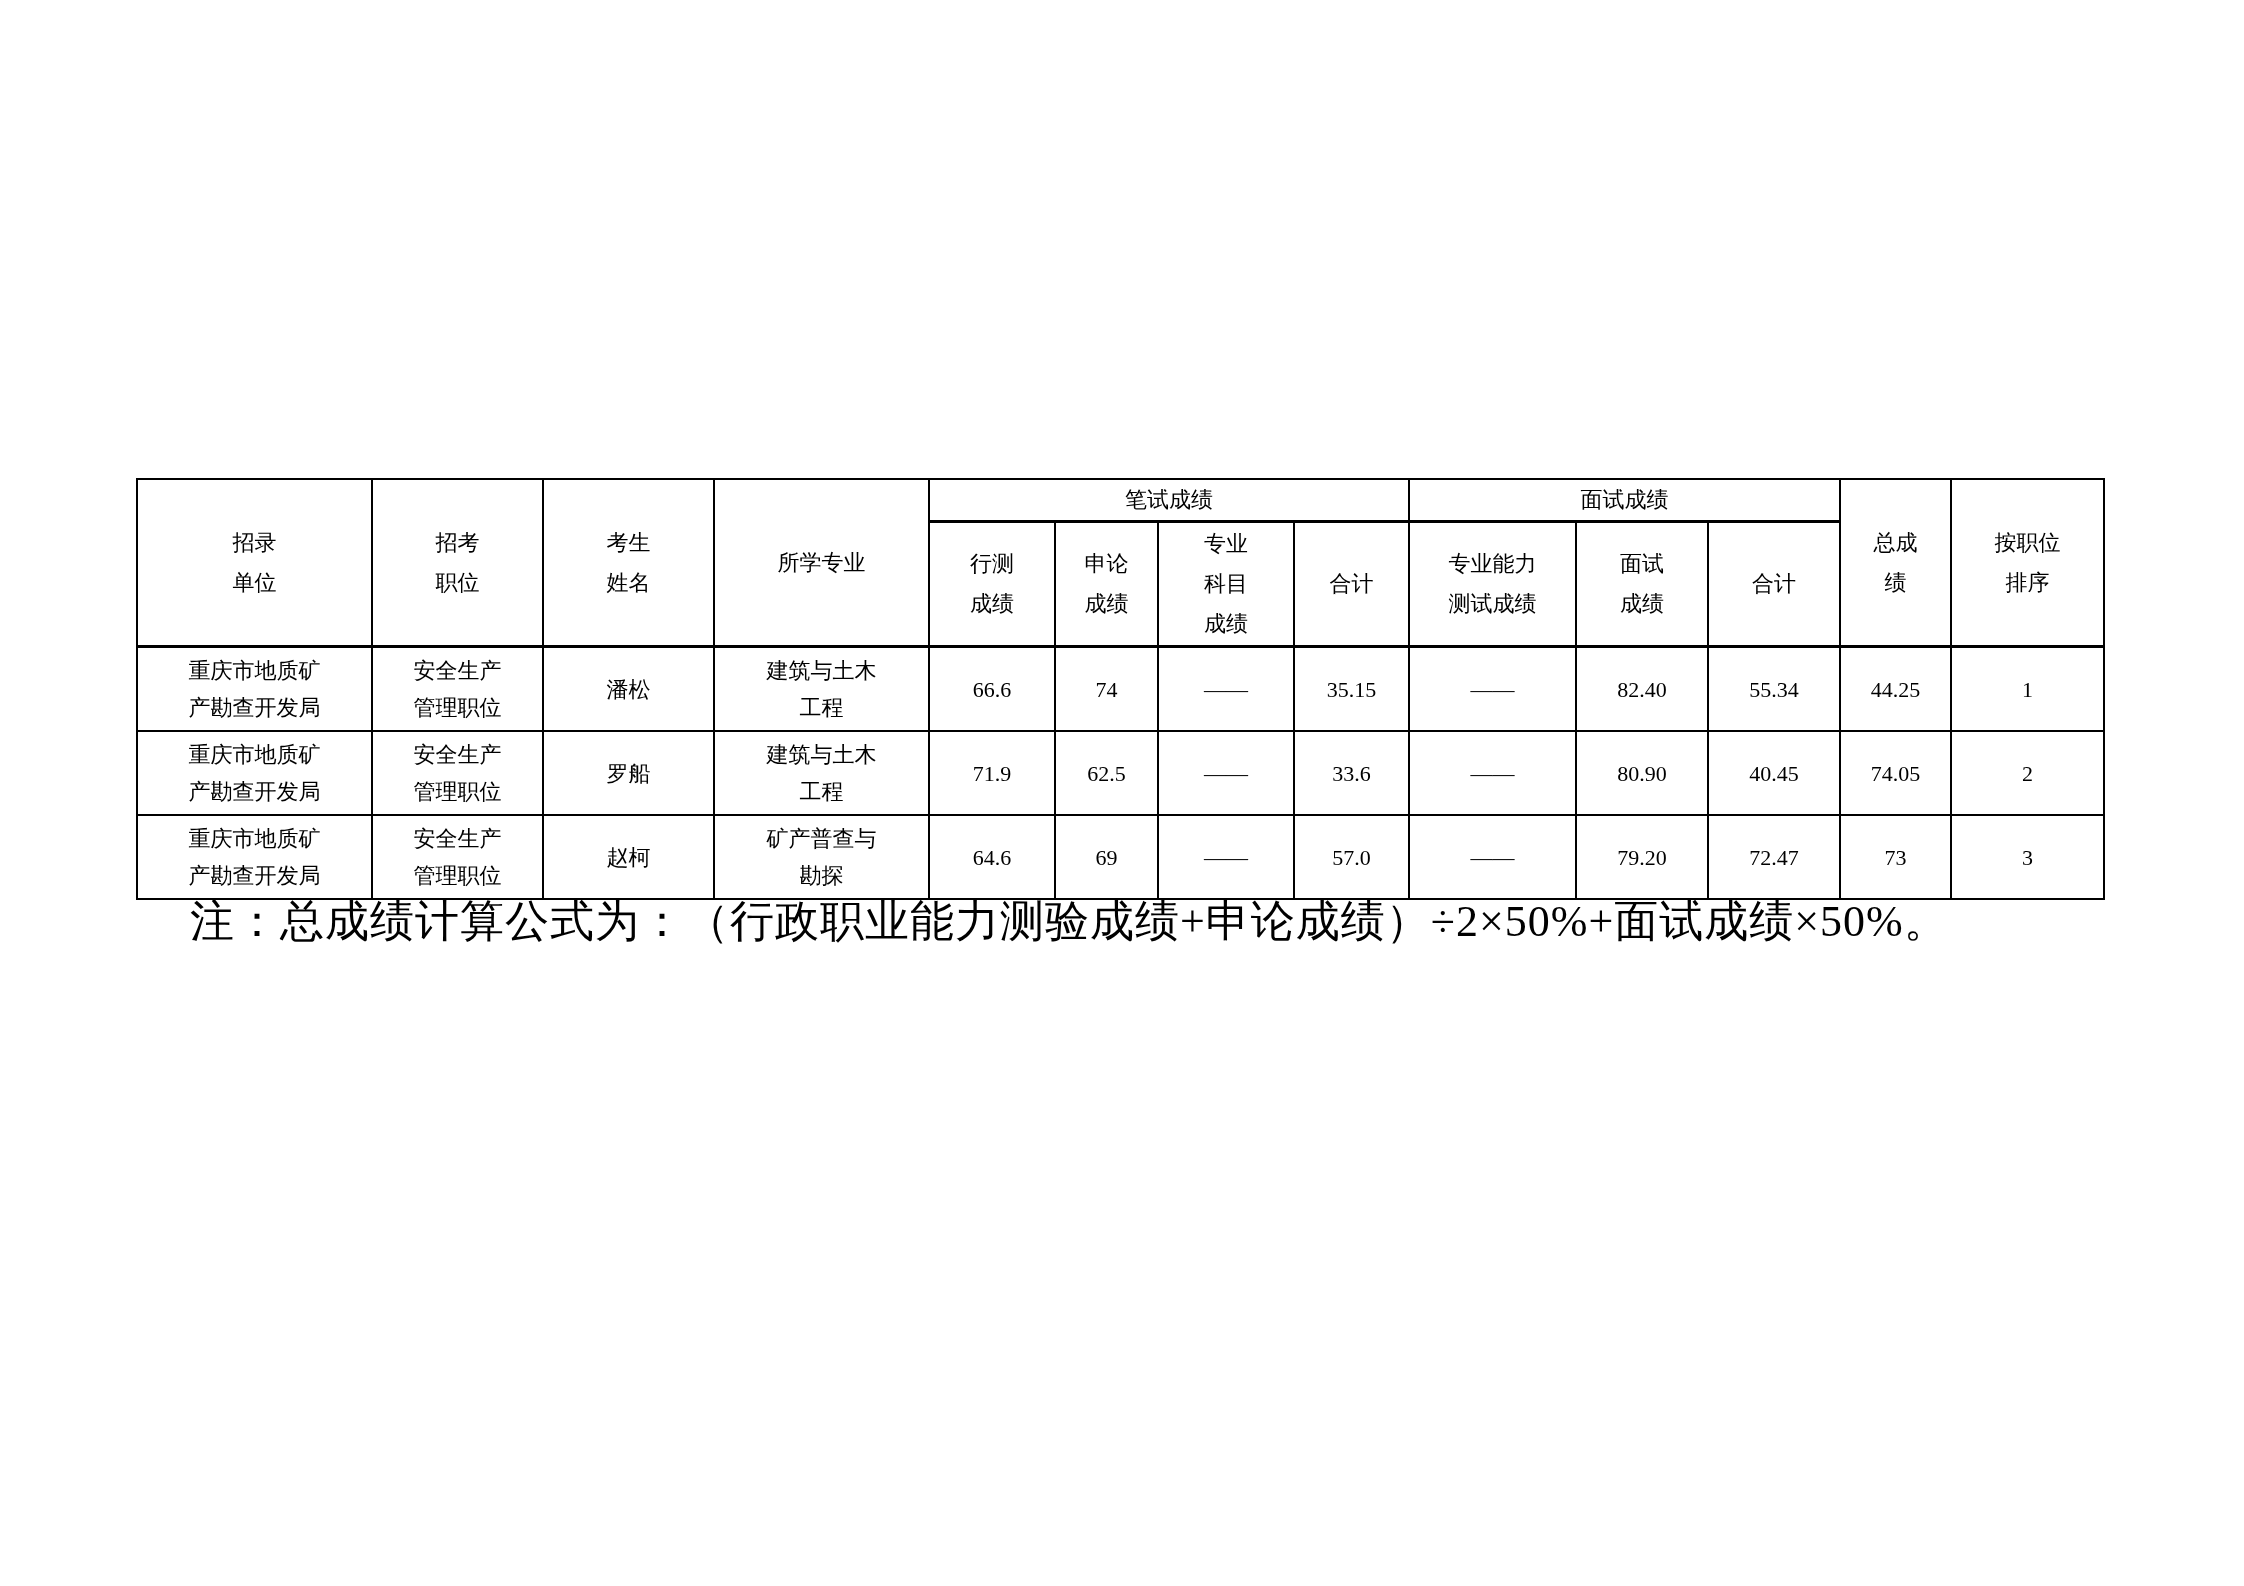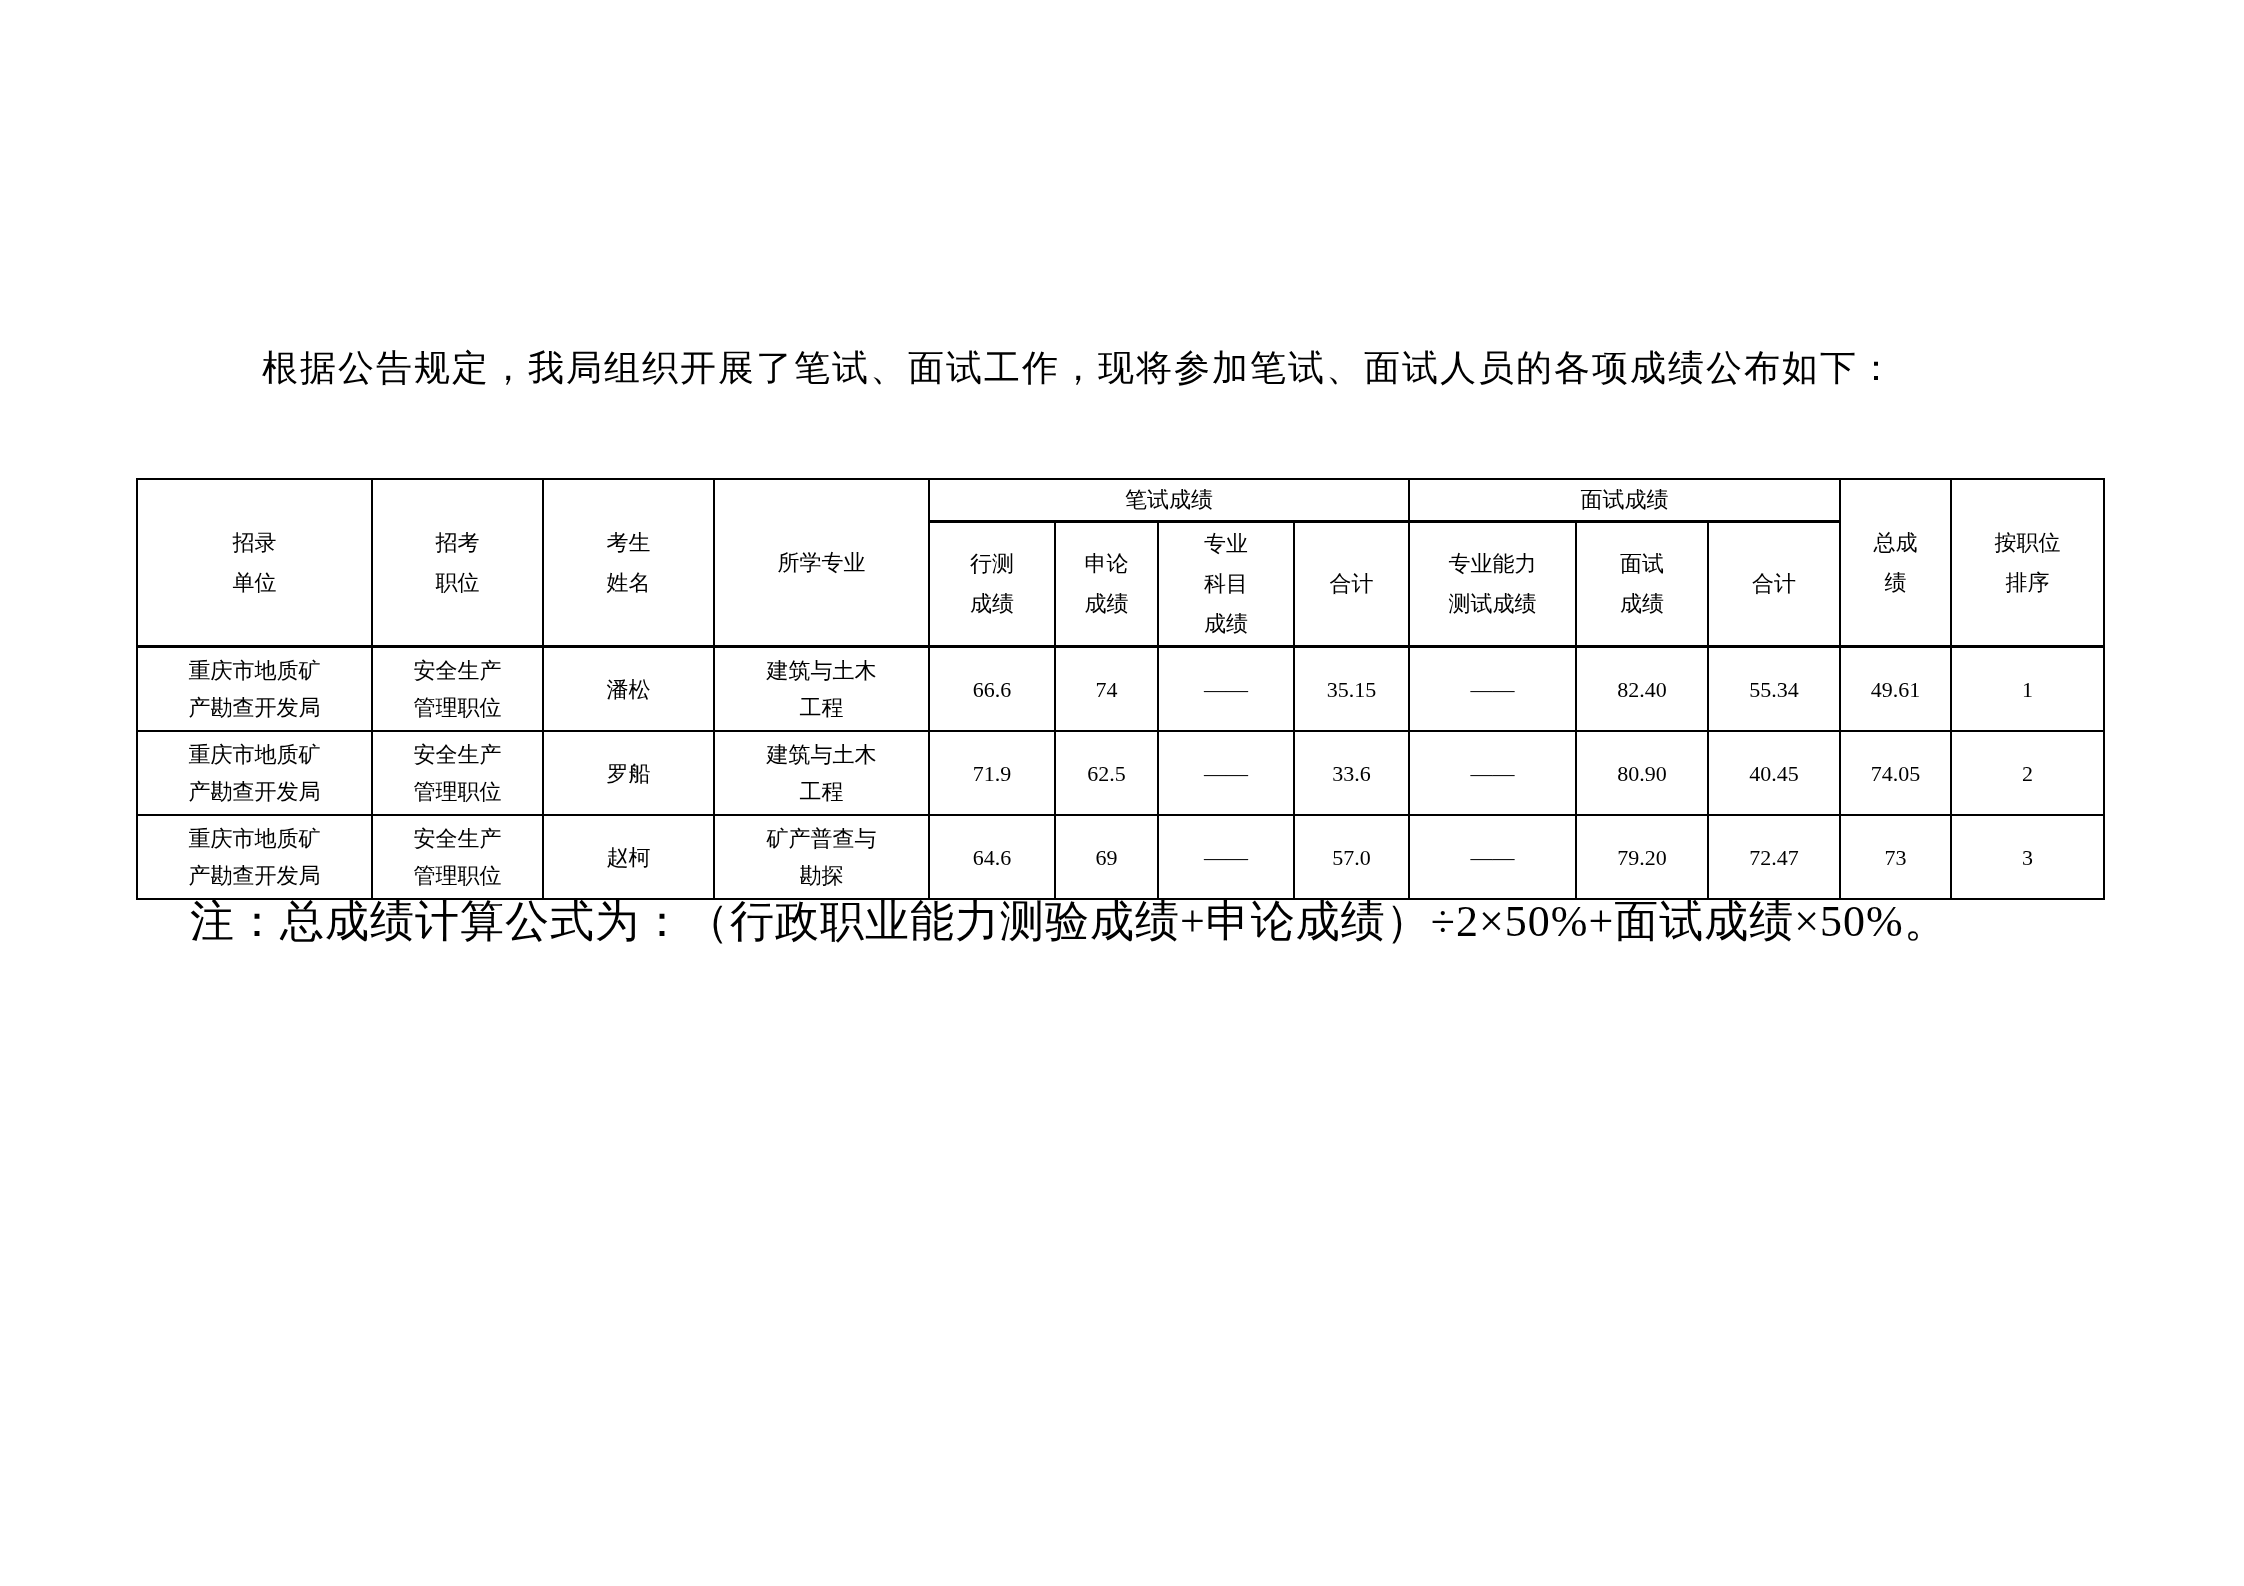--- a/index.html
+++ b/index.html
@@ -70,21 +70,20 @@
     line-height: 42px;
     letter-spacing: 1px;
     white-space: nowrap;
   }
 </style>
 </head>
 <body>
 
 <div class="page">
 
-  <p class="intro">根据公告规定，我局组织开展了笔试、面试工作，现将参加笔试、面试人员的各项成绩公布如下：</p>
 
   <table class="score-table">
     <colgroup>
       <col style="width:235px">
         <col style="width:171px">
         <col style="width:171px">
         <col style="width:215px">
       <col style="width:126px">
         <col style="width:103px">
         <col style="width:136px">
@@ -135,21 +134,21 @@
         <td>潘松</td>
         <td>建筑与土木
 工程</td>
         <td>66.6</td>
         <td>74</td>
         <td>——</td>
         <td>35.15</td>
         <td>——</td>
         <td>82.40</td>
         <td>55.34</td>
-        <td>49.61</td>
+        <td>44.25</td>
         <td>1</td>
       </tr>
 
       <tr class="row-data">
         <td>重庆市地质矿
 产勘查开发局</td>
         <td>安全生产
 管理职位</td>
         <td>罗船</td>
         <td>建筑与土木

